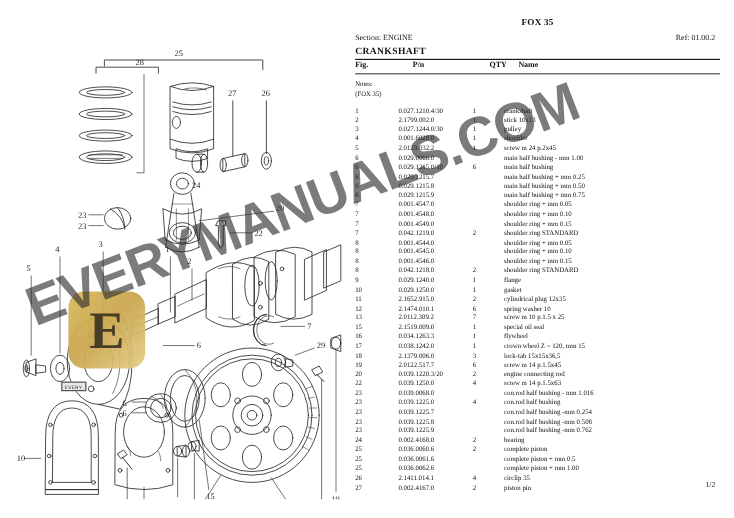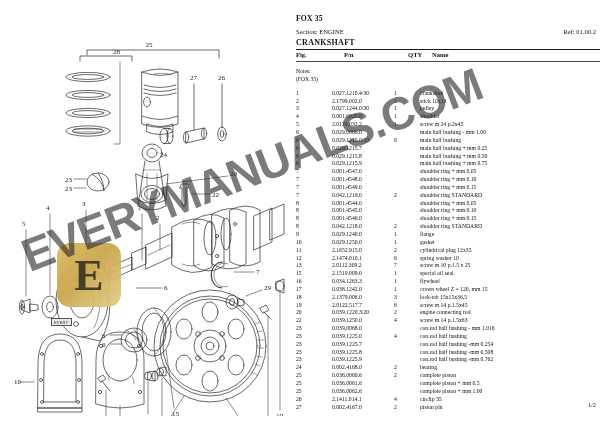--- a/index.html
+++ b/index.html
@@ -17,21 +17,21 @@
   .illus{
     position:absolute;left:14px;top:24px;width:272px;height:392px;
   }
   .illus svg{display:block;}
 
   
   .parts{
     position:absolute;left:296px;top:14px;width:304px;height:410px;
   }
   .doc-title{
-    text-align:left;font-weight:bold;font-size:7.6px;
+    text-align:center;font-weight:bold;font-size:7.6px;
     letter-spacing:.2px;margin:0 0 5px 0;
   }
   .meta-row{
     position:relative;height:9px;font-size:6.6px;
   }
   .meta-section{position:absolute;left:0;top:0;}
   .meta-ref{position:absolute;right:4px;top:0;}
   .group-title{
     font-weight:bold;font-size:8px;letter-spacing:.3px;
     margin:1px 0 2px 0;

